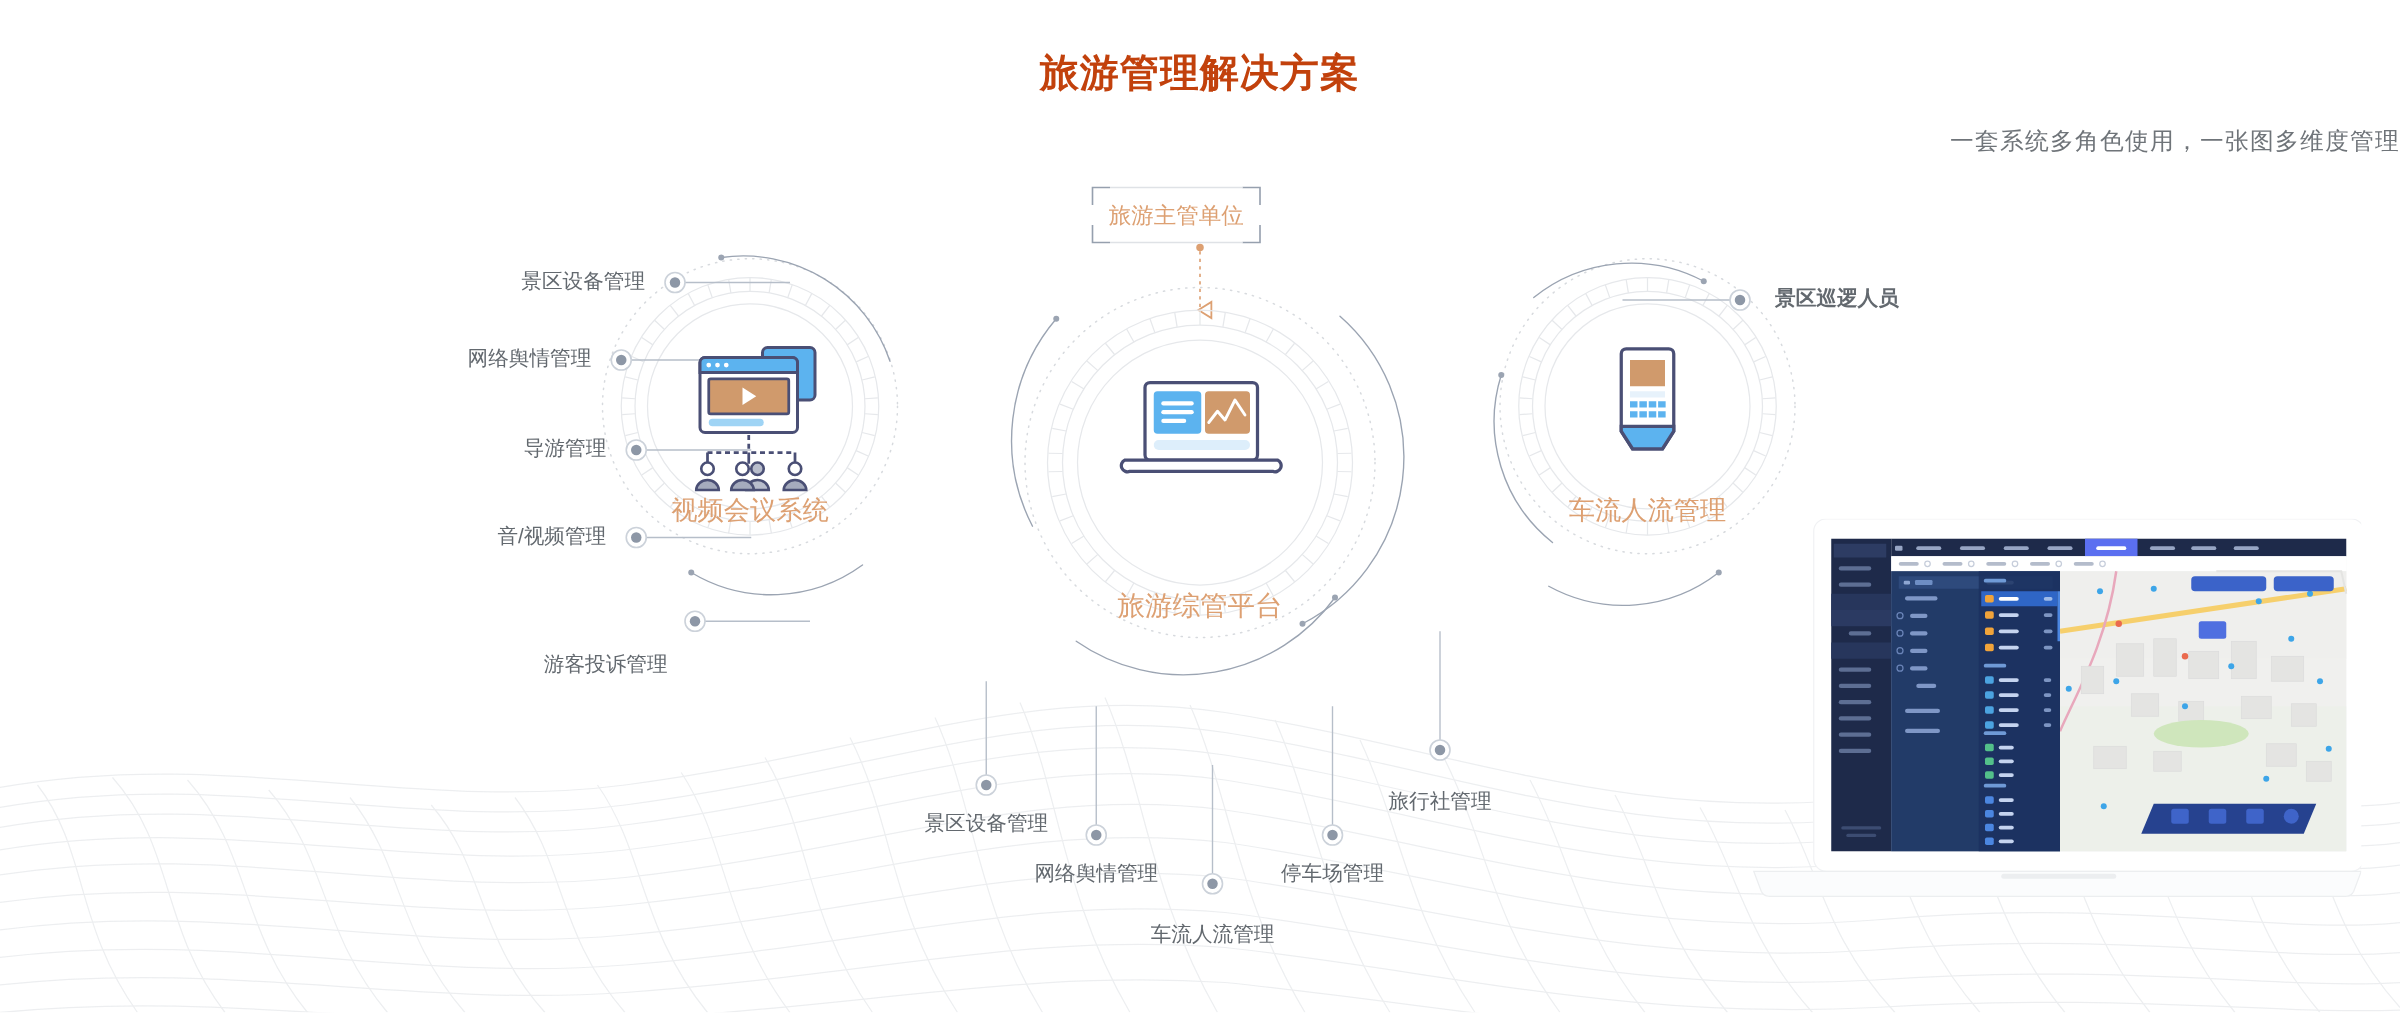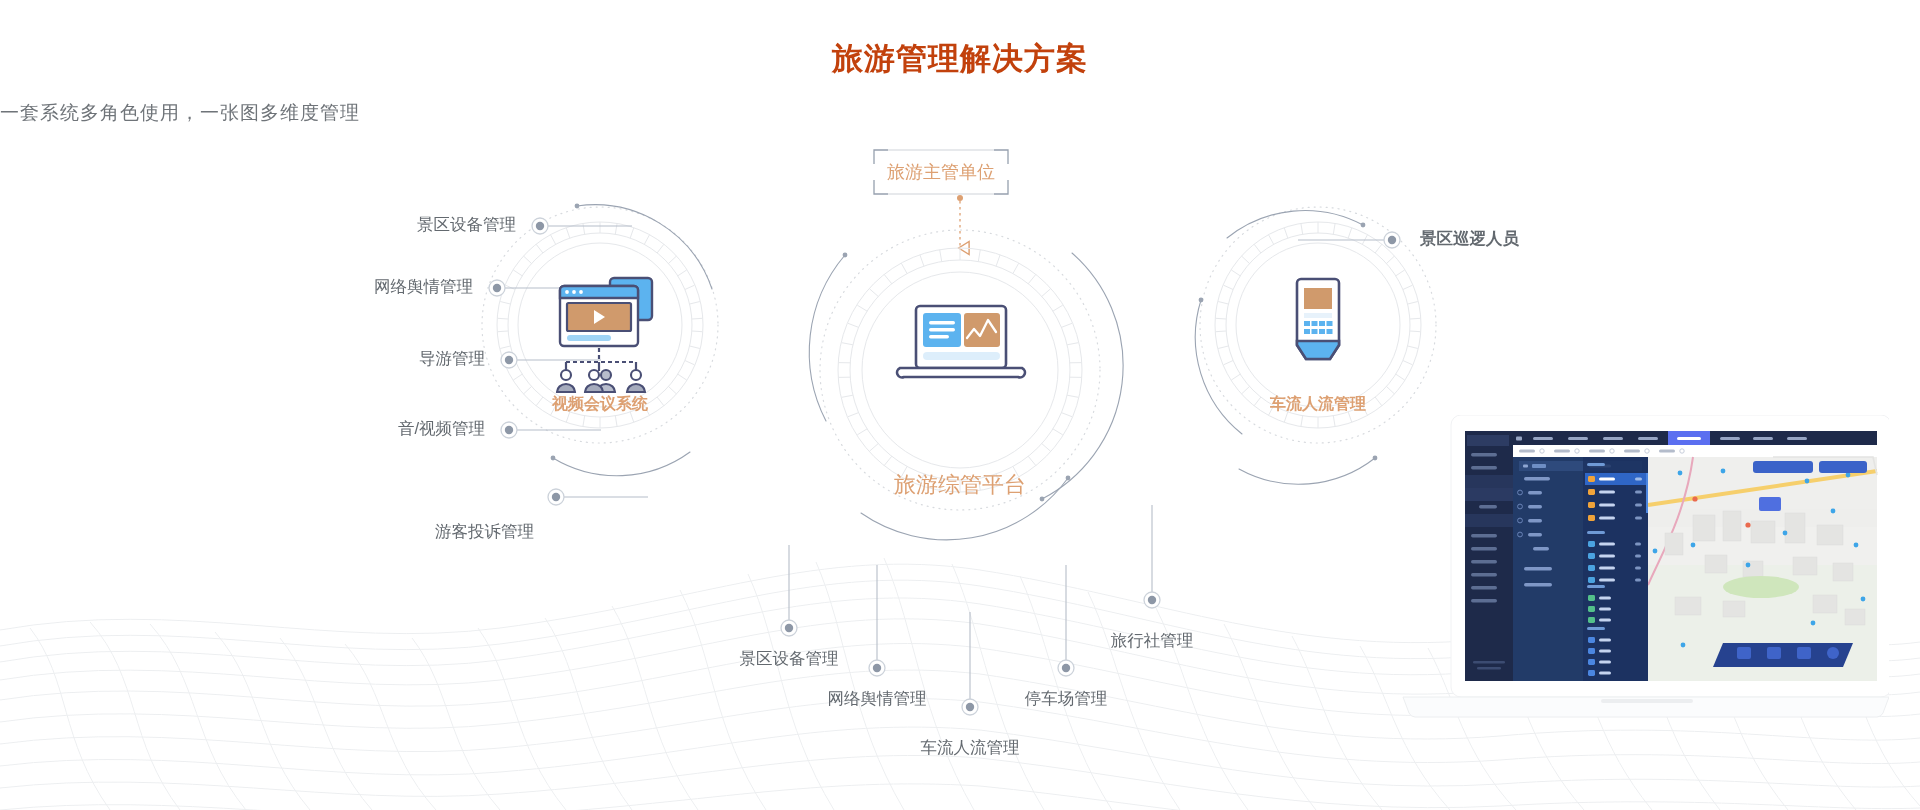--- a/index.html
+++ b/index.html
@@ -13,41 +13,41 @@
 
   
   #bg-mesh { position:absolute; left:0; bottom:0; width:1920px; height:300px; z-index:0; pointer-events:none; }
 
   
   .page-title{
     position:absolute; top:38px; left:0; width:1920px; text-align:center;
     font-size:31px; font-weight:bold; color:#c2410c; letter-spacing:1px;
   }
   .page-subtitle{
-    position:absolute; top:100px; left:0; width:1920px; text-align:left;
+    position:absolute; top:100px; left:0; width:1920px; text-align:right;
     font-size:19px; color:#6f7479; letter-spacing:1px;
   }
 
   
   #diagram { position:absolute; left:0; top:0; width:1920px; height:810px; z-index:2; }
 
   
   .sat-label{
     position:absolute; z-index:4;
     font-size:16.5px; color:#63696f; white-space:nowrap;
   }
   .sat-label.r { text-align:right; }
   .sat-label.l { text-align:left;font-weight:bold; }
   .sat-label.c { text-align:center; }
 
   .node-caption{
     position:absolute; z-index:5; white-space:nowrap;
     color:#dda072; text-align:center;
   }
-  .cap-sm { font-size:16px;font-weight:bold; }
+  .cap-sm { font-size:21px; }
   .cap-lg { font-size:22px; }
 
   .authority-box{
     position:absolute; z-index:5;
     left:874px; top:152px; width:134px; height:40px;
     display:flex; align-items:center; justify-content:center;
     font-size:18px; color:#dda072; white-space:nowrap;
   }
 
   

